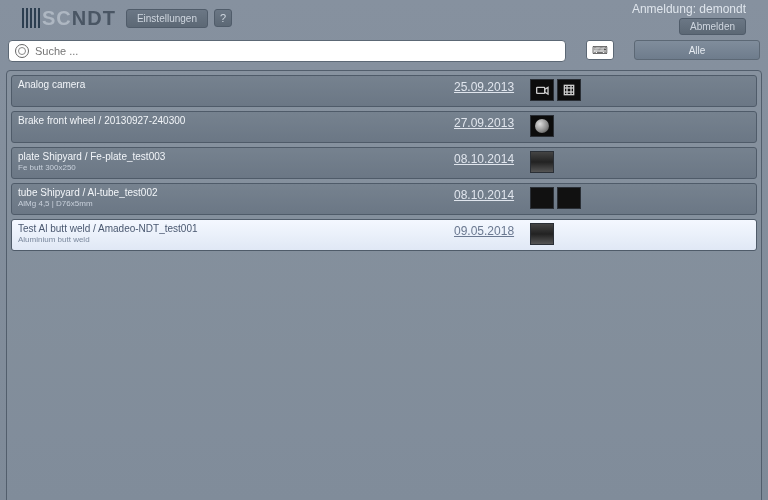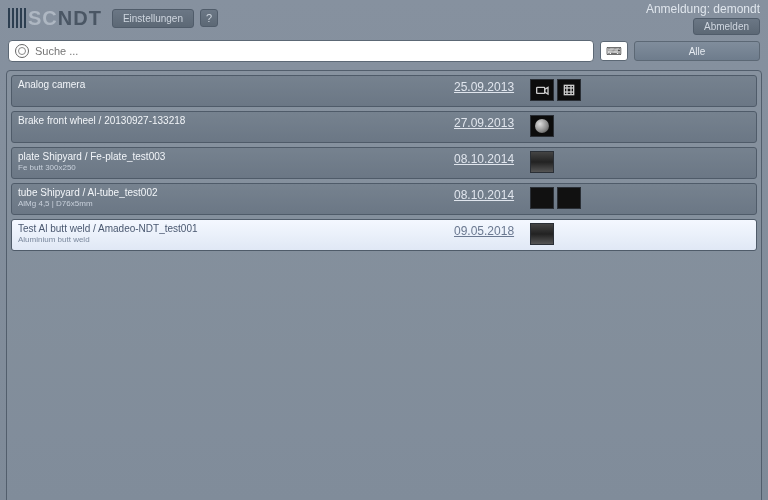--- a/index.html
+++ b/index.html
@@ -1,28 +1,28 @@
 <!DOCTYPE html>
 <html><head>
 <meta charset="utf-8">
 <style>
   * { margin:0; padding:0; box-sizing:border-box; font-family:Arial,Helvetica,sans-serif; }
   body { width:768px; height:500px; background:linear-gradient(to bottom,#86919f,#7e8a98); overflow:hidden; }
-  .top-header { height:36px; display:flex; align-items:center; padding:0 8px; position:relative; }
+  .top-header { height:36px; display:flex; align-items:center; padding:0 22px; position:relative; }
   .logo { display:flex; align-items:center; gap:2px; }
   .logo-icon { width:18px; height:20px; background:repeating-linear-gradient(to right,#2c3e50 0 2px,transparent 2px 4px); display:inline-block; }
   .logo-text { font-size:20px; font-weight:bold; letter-spacing:1px; }
   .logo-sc { color:#aeb7c2; }
   .logo-ndt { color:#4a5664; }
   .settings-btn { margin-left:10px; padding:3px 10px; font-size:10px; color:#cfd6df; background:linear-gradient(#6b7785,#5c6875); border:1px solid #505c6a; border-radius:3px; cursor:pointer; }
   .help-btn { margin-left:6px; width:18px;height:18px; font-size:11px; color:#cfd6df; background:linear-gradient(#6b7785,#5c6875); border:1px solid #505c6a; border-radius:3px; cursor:pointer; display:flex;align-items:center;justify-content:center; }
   .user-block { margin-left:auto; text-align:right; }
   .user-line { font-size:12px; color:#dfe5ec;text-align:center; }
   .logout-btn { margin-top:2px; padding:2px 10px; font-size:10px; color:#cfd6df; background:linear-gradient(#6b7785,#5c6875); border:1px solid #505c6a; border-radius:3px; cursor:pointer;text-align:center; }
-  .search-bar { display:flex; align-items:center; gap:6px; padding:4px 8px; }
+  .search-bar { display:flex; gap:20px; padding:4px 8px; }
   .search-box { flex:1; display:flex; align-items:center; background:#fff; border-radius:4px; height:22px; padding:0 6px; border:1px solid #5c6875; }
   .swirl-icon { width:14px;height:14px; border:1.5px solid #666; border-radius:50%; position:relative; }
   .swirl-icon::after { content:""; position:absolute; inset:2px; border:1px solid #888; border-radius:50%; }
   .search-inp { flex:1; border:none; outline:none; font-size:11px; color:#555; margin-left:6px; background:transparent; }
   .kb-btn { width:28px; height:20px; background:#fff; border:1px solid #5c6875; border-radius:3px; display:flex; align-items:center; justify-content:center; cursor:pointer; font-size:11px; color:#444; }
   .all-btn { width:126px; height:20px; background:linear-gradient(#808d9c,#6e7c8c); border:1px solid #5c6875; border-radius:3px; color:#e6ebf1; font-size:10px; display:flex;align-items:center;justify-content:center; cursor:pointer; }
   .content { margin:4px 6px; border:1px solid #525e6c; border-radius:4px; padding:4px; background:rgba(255,255,255,0.02); height:448px; }
   .row { position:relative; border:1px solid #4f5b69; border-radius:3px; margin-bottom:4px; background:linear-gradient(#76828f,#6b7785); min-height:24px; }
   .row.sel { background:linear-gradient(#f4f8ff,#e0e8f5); }
   .row-inner { display:flex; align-items:flex-start; padding:3px 6px 5px 6px; gap:16px; }
@@ -91,21 +91,21 @@
                 <line x1="9" y1="5" x2="9" y2="19"></line>
                 <line x1="15" y1="5" x2="15" y2="19"></line>
               </svg>
             </div>
           </div>
         </div>
       </div>
       <div class="row">
         <div class="row-inner">
           <div class="row-main">
-            <div class="row-title">Brake front wheel / 20130927-133218</div>
+            <div class="row-title">Brake front wheel / 20130927-240300</div>
           </div>
           <div class="row-date">27.09.2013</div>
           <div class="thumbs">
             <div class="thumb disc"></div>
           </div>
         </div>
       </div>
       <div class="row">
         <div class="row-inner">
           <div class="row-main">

